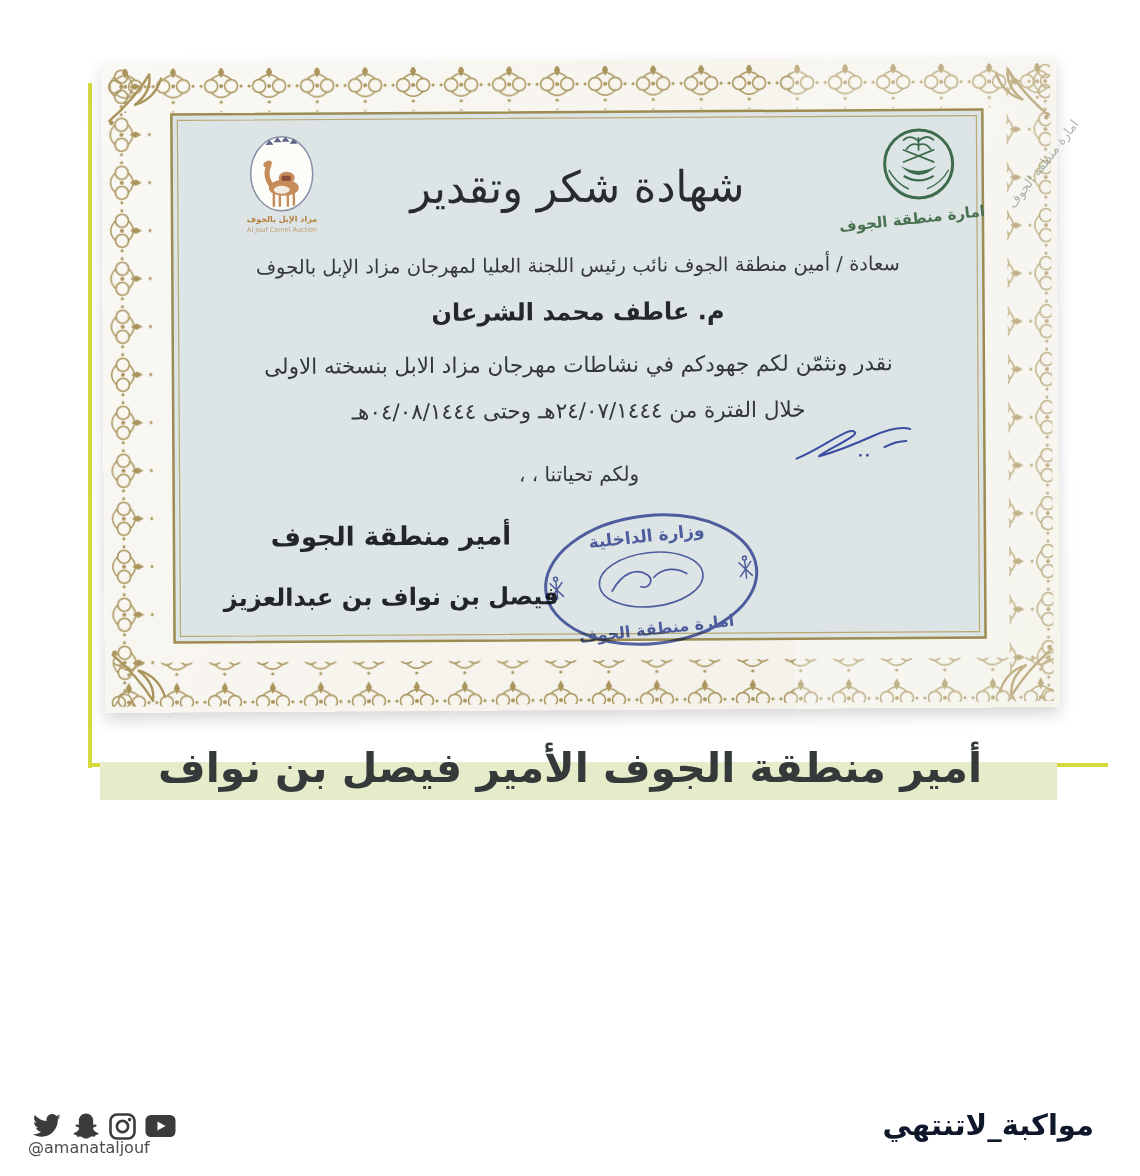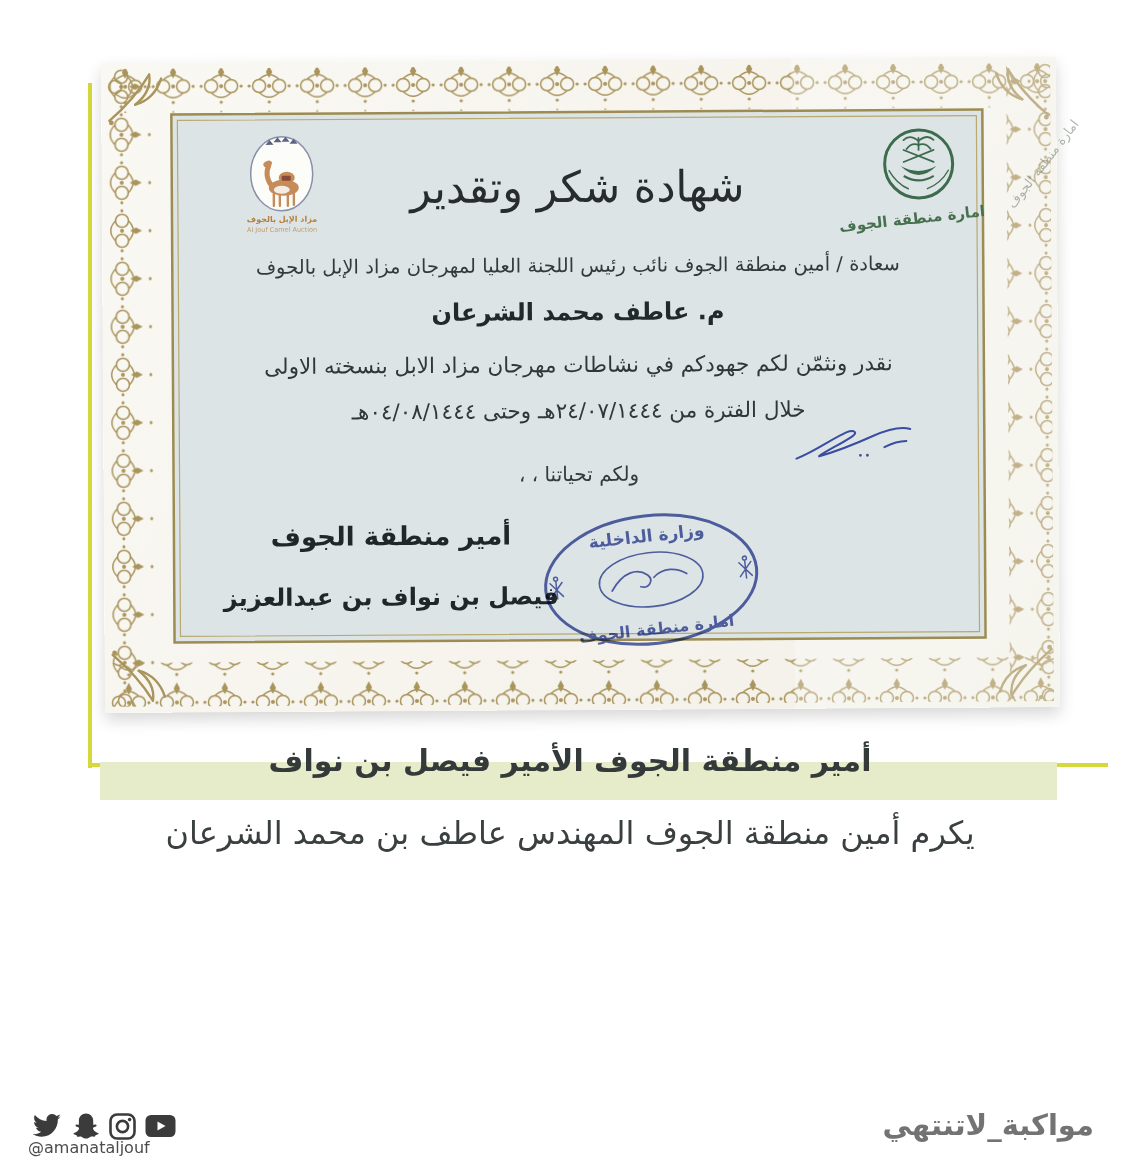--- a/index.html
+++ b/index.html
@@ -30,28 +30,28 @@
   .emblem-caption{position:absolute;left:655px;top:100px;width:170px;text-align:center;
                   font-size:15px;font-weight:bold;color:#47704e;transform:rotate(-6deg);}
   .emblem-watermark{position:absolute;left:845px;top:120px;width:160px;font-size:13px;
                     color:rgba(95,115,95,.5);transform:rotate(-52deg);direction:rtl;}
   .signature{position:absolute;left:615px;top:310px;}
   .stamp{position:absolute;left:362px;top:393px;transform:rotate(-6deg);opacity:.88;
          mix-blend-mode:multiply;}
   
   .headline-band{position:absolute;left:100px;top:762px;width:957px;height:38px;}
   .caption-headline{position:absolute;left:50px;top:738px;width:1040px;text-align:center;
-                    direction:rtl;font-size:30px;font-weight:bold;color:#343a3a;line-height:1.5;}
+                    direction:rtl;font-size:41px;font-weight:bold;color:#343a3a;line-height:1.5;}
   .caption-subline{position:absolute;left:50px;top:808px;width:1040px;text-align:center;
                    direction:rtl;font-size:32px;color:#3a4040;line-height:1.6;}
   
   .social-row{position:absolute;left:33px;top:1112px;display:flex;gap:9px;align-items:center;}
   .handle{position:absolute;left:28px;top:1138px;font-size:16px;color:#4c4c4c;}
   .hashtag{position:absolute;right:46px;top:1108px;direction:rtl;font-size:29px;
-           font-weight:bold;color:#737373;}
+           font-weight:bold;color:#0f172a;}
 </style>
 </head>
 <body>
 
 <div class="canvas">
 
   <div class="accent-v"></div>
   <div class="accent-h"></div>
 
   <div class="paper">
@@ -169,21 +169,20 @@
         </g>
         <path d="M75 82 C88 64 102 62 112 70 C118 76 112 84 104 81 M118 73 C128 64 142 66 151 73" stroke="#4152a3" stroke-width="1.8" fill="none" stroke-linecap="round"></path>
       </svg>
     </div>
 
     <div class="emblem-watermark">امارة منطقة الجوف</div>
   </div>
 
   <div class="headline-band" style="background:#e6ebc9;"></div>
   <div class="caption-headline">أمير منطقة الجوف الأمير فيصل بن نواف</div>
-  <div class="caption-subline">يكرم أمين منطقة الجوف المهندس عاطف بن محمد الشرعان</div>
 
   <div class="social-row">
     <svg width="30" height="25" viewBox="0 0 30 25">
       <path fill="#3b3b3b" d="M30 3c-1.1.5-2.3.8-3.5 1 1.3-.8 2.2-2 2.7-3.4-1.2.7-2.5 1.2-3.9 1.5C24.1.8 22.4 0 20.6 0c-3.4 0-6.1 2.8-6.1 6.2 0 .5 0 1 .1 1.4C9.5 7.3 5 4.9 2 1.2c-.5.9-.8 2-.8 3.1 0 2.1 1.1 4 2.7 5.1-1 0-1.9-.3-2.8-.8v.1c0 3 2.1 5.5 4.9 6-.5.1-1 .2-1.6.2-.4 0-.8 0-1.2-.1.8 2.4 3 4.2 5.7 4.3-2.1 1.6-4.7 2.6-7.6 2.6-.5 0-1 0-1.5-.1 2.7 1.8 5.9 2.8 9.4 2.8 11.3 0 17.5-9.4 17.5-17.6v-.8c1.2-.9 2.2-2 3-3.2z" transform="scale(0.93)"></path>
     </svg>
     <svg width="28" height="28" viewBox="0 0 28 28">
       <path fill="#3b3b3b" d="M14 1.5c4 0 7.2 3.2 7.2 7.1 0 1.6 0 3 .1 4.1.6.1 1.4-.3 1.9-.3.7 0 1.4.4 1.4 1 0 .8-1 1.2-2 1.6-.6.2-1.3.5-1.5.9-.2.5 0 1.2.6 2.1.9 1.4 2.4 2.6 4.3 2.9.4.1.6.4.6.7 0 .8-1.3 1.3-3.1 1.6-.1.3-.2.8-.4 1.1-.1.3-.4.4-.8.4-.6 0-1.4-.2-2.3-.2-.6 0-1.2.1-1.8.4-1.1.6-2.3 1.7-4.2 1.7s-3.1-1.1-4.2-1.7c-.6-.3-1.2-.4-1.8-.4-.9 0-1.7.3-2.3.3-.4 0-.7-.1-.8-.5-.1-.3-.2-.8-.3-1.1-1.8-.3-3.1-.8-3.1-1.6 0-.3.2-.6.6-.7 1.9-.3 3.4-1.5 4.3-2.9.6-.9.8-1.6.6-2.1-.2-.4-.9-.7-1.5-.9-1-.4-2-.8-2-1.6 0-.6.7-1 1.4-1 .5 0 1.3.4 1.9.3.1-1.1.1-2.5.1-4.1C6.8 4.7 10 1.5 14 1.5z"></path>
     </svg>
     <svg width="27" height="27" viewBox="0 0 27 27">
       <rect x="1.5" y="1.5" width="24" height="24" rx="6.5" fill="none" stroke="#3b3b3b" stroke-width="2.6"></rect>

